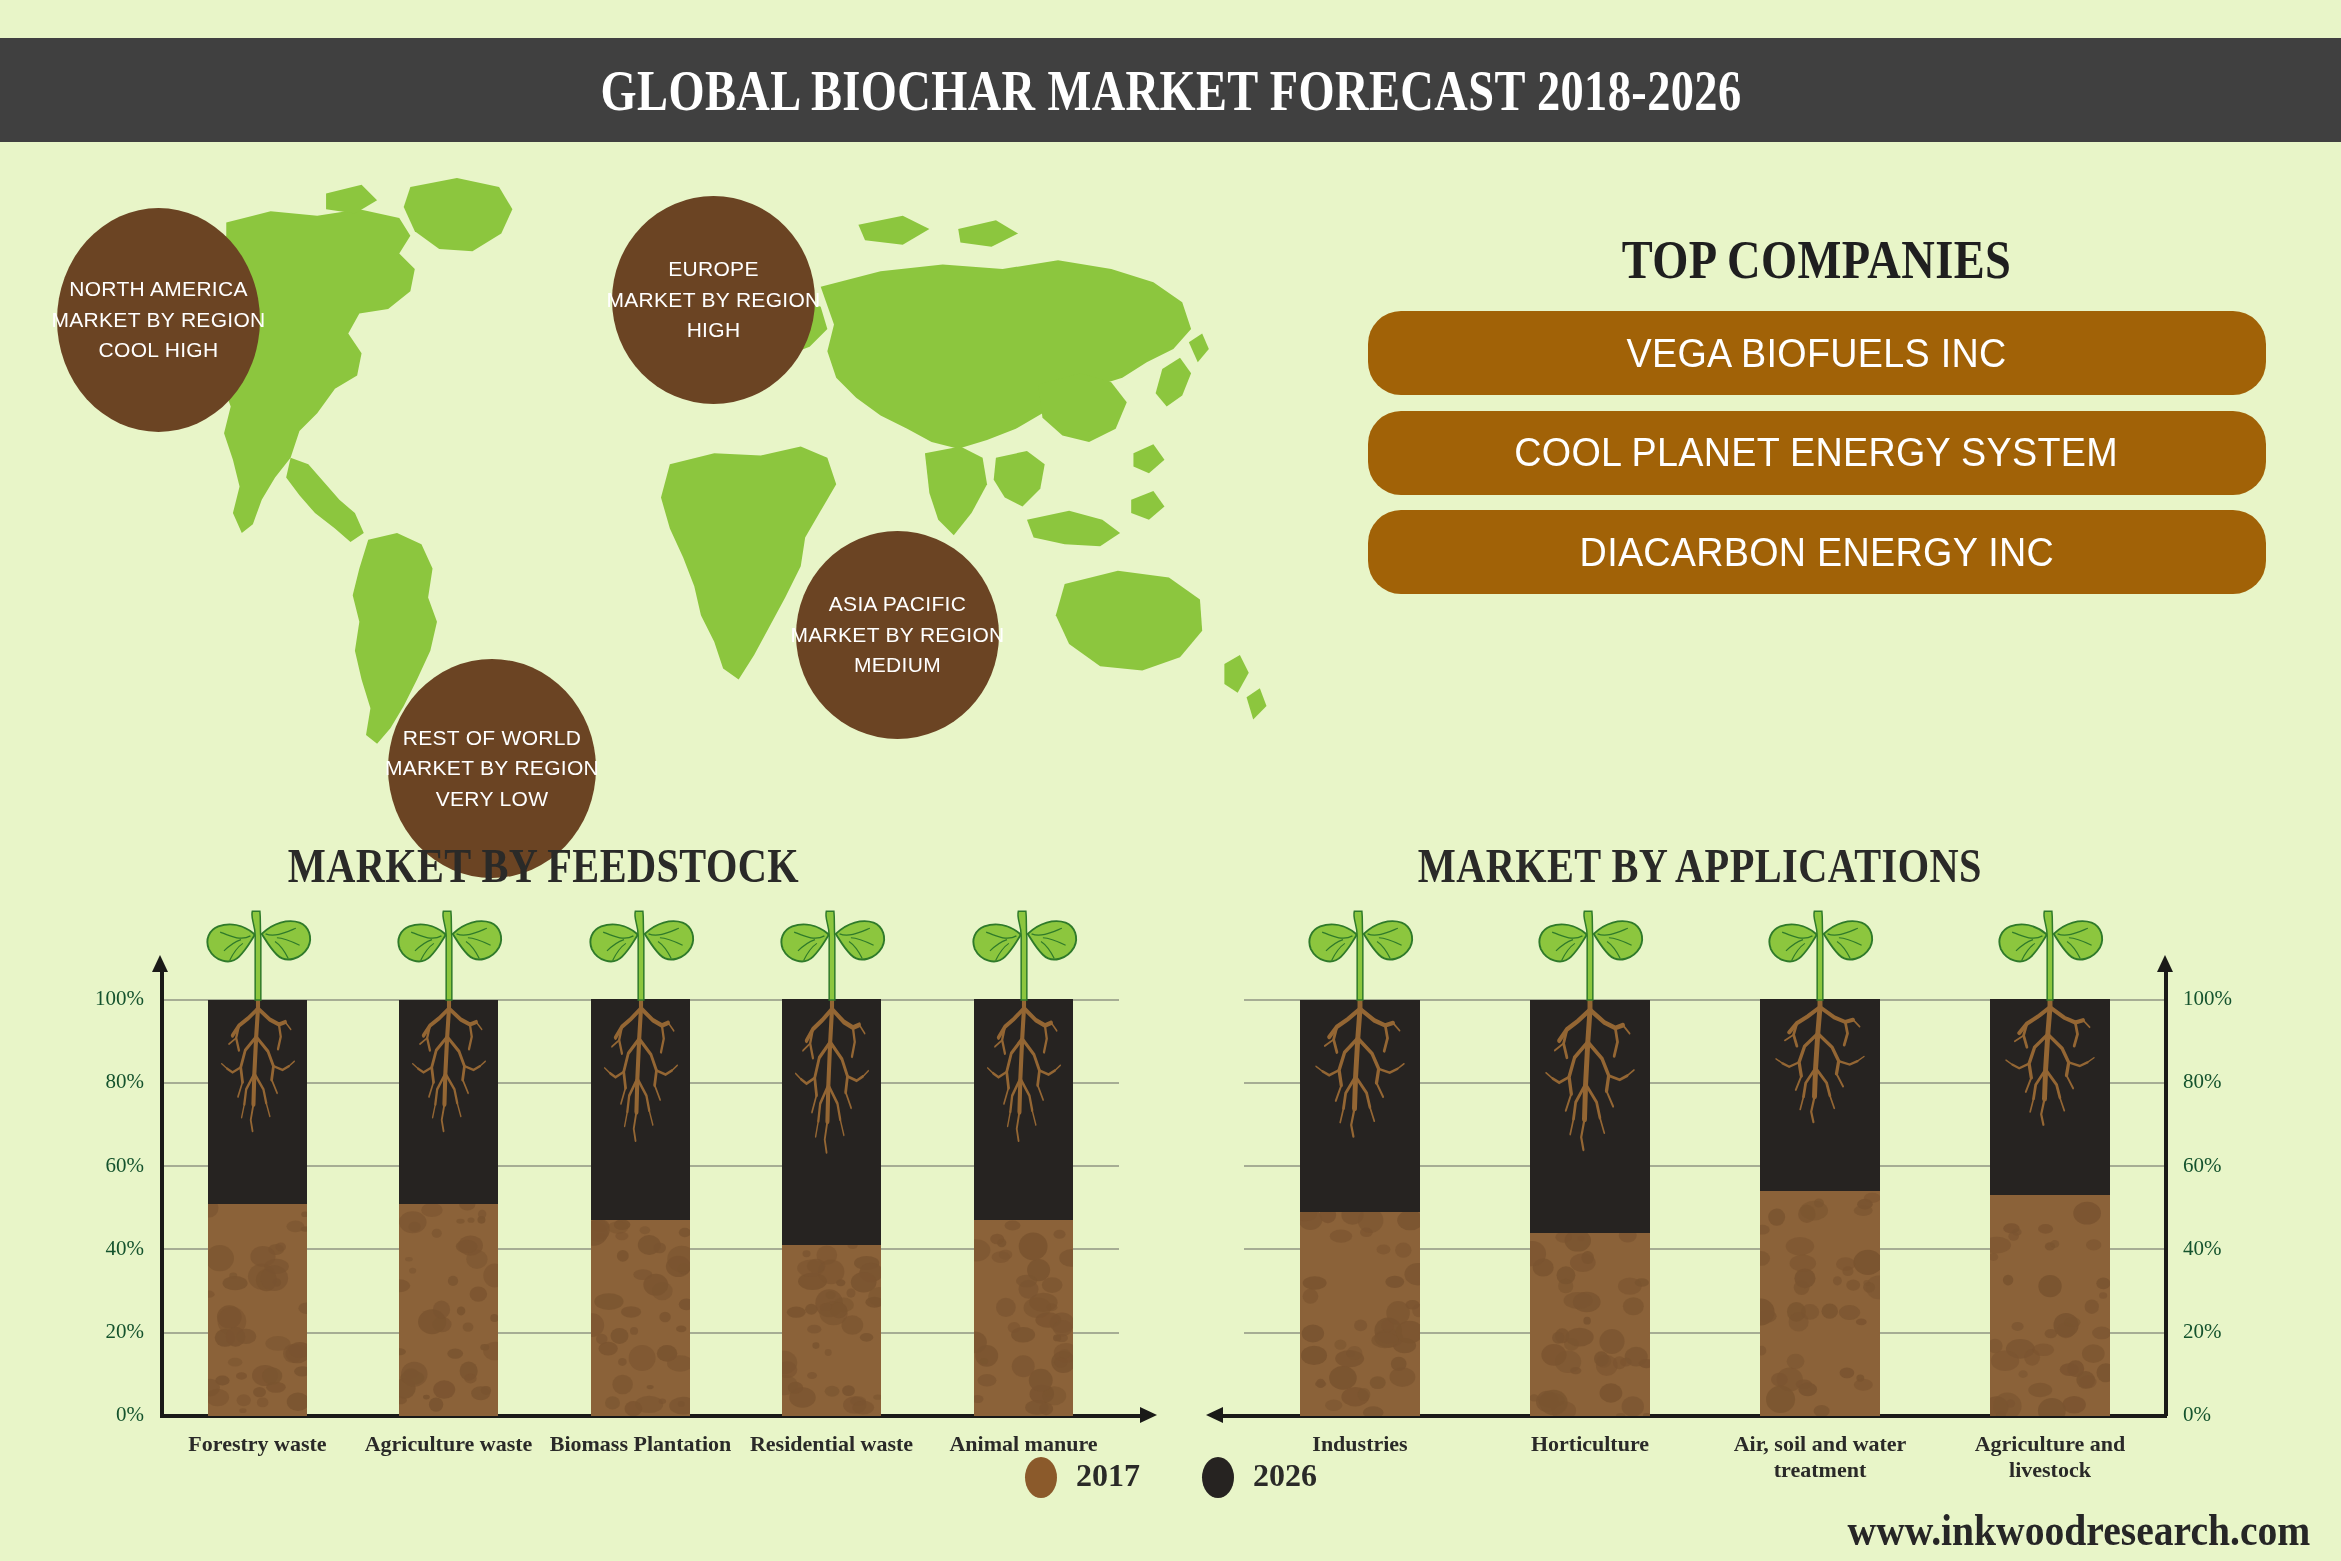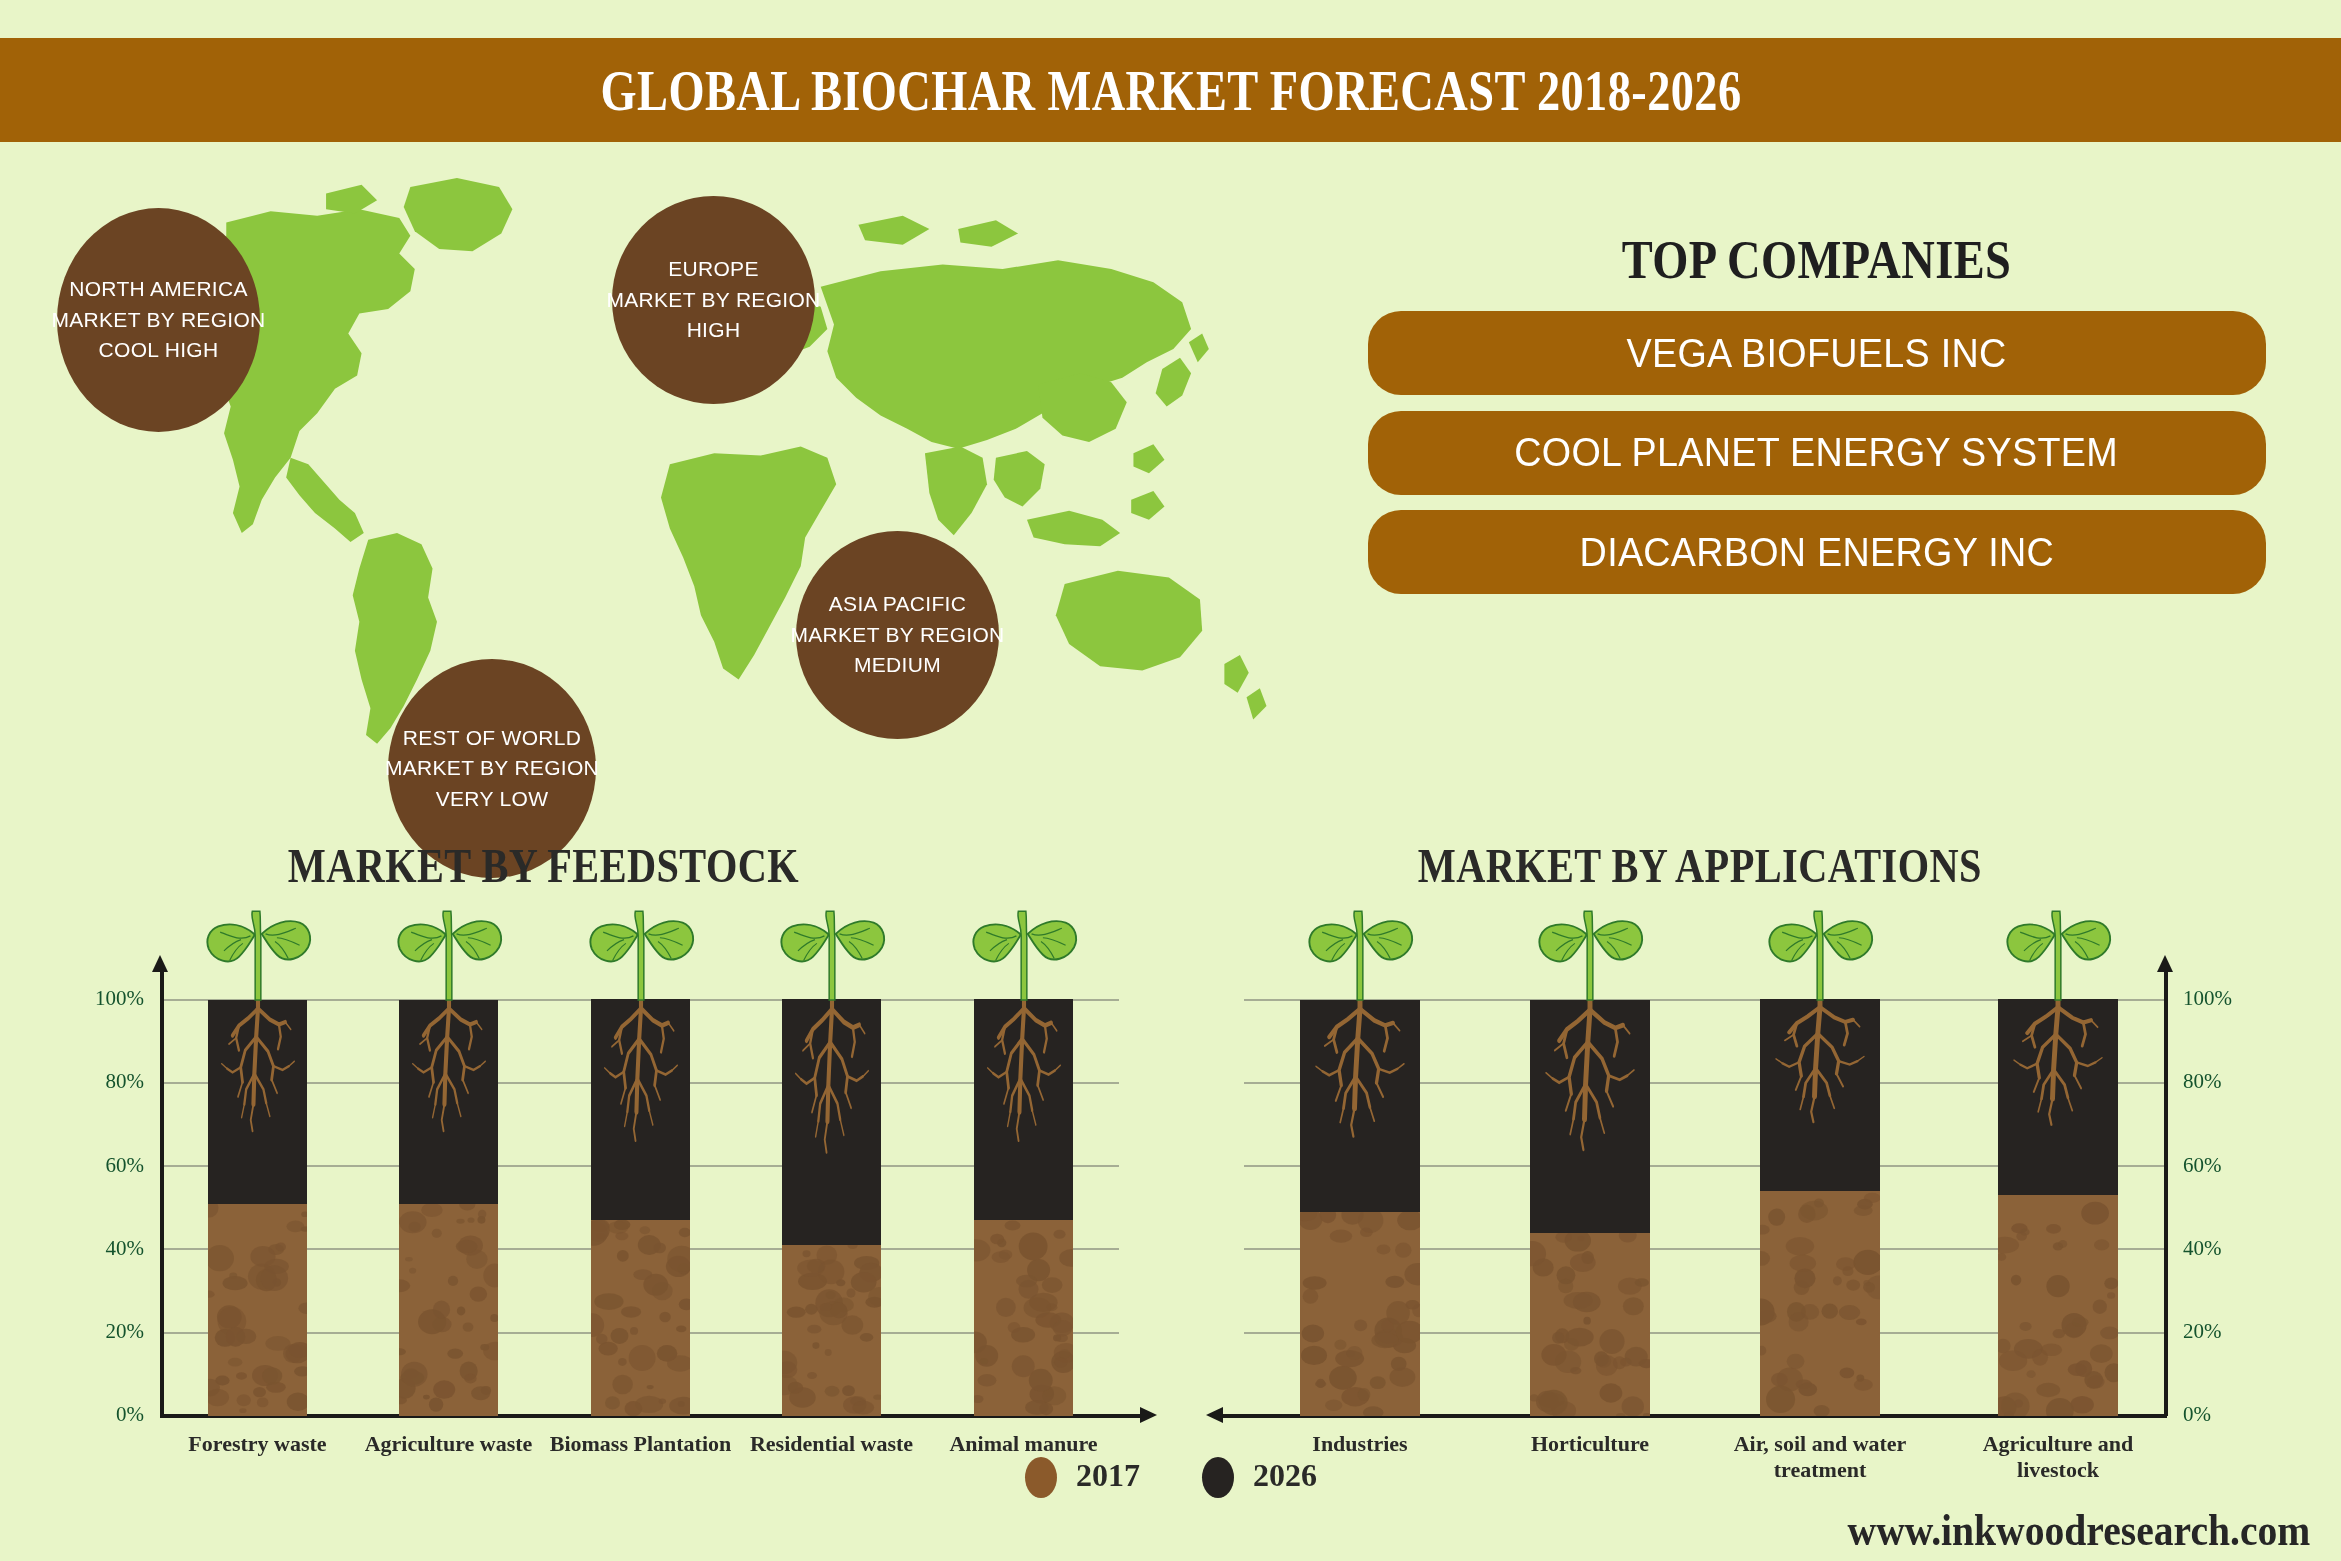--- a/index.html
+++ b/index.html
@@ -7,21 +7,21 @@
   body {
     background:#E8F5C8;
     font-family:"Liberation Sans", sans-serif;
     position:relative;
     overflow:hidden;
   }
 
   
   #header-bar{
     position:absolute; left:0; top:38px; width:2342px; height:104px;
-    background:#a16207; display:flex; align-items:center; justify-content:center;
+    background:#404040; display:flex; align-items:center; justify-content:center;
   }
   #header-title{
     color:#ffffff; font-family:"Liberation Serif", serif; font-weight:bold;
     font-size:58px; letter-spacing:0.5px; transform:scaleX(0.80);
     transform-origin:center; white-space:nowrap;
   }
 
   
   #map-area{ position:absolute; left:0; top:146px; width:1332px; height:645px; }
   #world-map{ position:absolute; left:193px; top:21px; width:1109px; height:599px; }
@@ -929,21 +929,21 @@
             <path d="M20 36 C30 40 42 46 52 40" fill="none" stroke="#2f7a2a" stroke-width="1.4"></path>
             <path d="M24 56 C30 50 36 46 42 44" fill="none" stroke="#2f7a2a" stroke-width="1.2"></path>
             <path d="M30 66 C34 58 38 52 44 48" fill="none" stroke="#2f7a2a" stroke-width="1.2"></path>
             <path d="M64 38 C76 26 92 22 104 26 C114 30 118 42 113 52 C106 64 90 70 80 60 C72 52 68 44 64 38 Z" fill="#8CC63E" stroke="#2f7a2a" stroke-width="2"></path>
             <path d="M100 32 C90 36 78 42 68 38" fill="none" stroke="#2f7a2a" stroke-width="1.4"></path>
             <path d="M104 50 C96 46 88 42 80 42" fill="none" stroke="#2f7a2a" stroke-width="1.2"></path>
             <path d="M92 64 C88 56 84 50 78 46" fill="none" stroke="#2f7a2a" stroke-width="1.2"></path>
           </svg></div>
         <div class="bar-label wrap">Air, soil and water treatment</div>
       </div>
-      <div class="bar-group" style="left: 777px; width: 120px; bottom: 31px; height: 416px; margin-left: 8px;">
+      <div class="bar-group" style="left: 777px; width: 120px; bottom: 31px; height: 416px;">
         <div class="bar-top" style="bottom: 221px; height: 196px;">
           <div style="position:absolute;left:50%;transform:translateX(-50%);top:0;width:110px;height:141px;opacity:.95;"><svg width="110" height="141" viewBox="0 0 200 240" preserveAspectRatio="none">
               <g stroke="#9a6a35" fill="none" stroke-linecap="round">
                 <path d="M100 0 L100 14 L96 60 L92 120 L90 170" stroke-width="9"></path>
                 <path d="M100 14 L78 30 L58 42 L44 58" stroke-width="7"></path>
                 <path d="M100 14 L126 32 L146 40 L160 36" stroke-width="7"></path>
                 <path d="M146 40 L150 60 L144 80" stroke-width="5"></path>
                 <path d="M58 42 L52 62 L58 82" stroke-width="5"></path>
                 <path d="M96 60 L72 82 L62 110 L66 134" stroke-width="6"></path>
                 <path d="M96 60 L122 84 L134 108 L130 130" stroke-width="6"></path>

